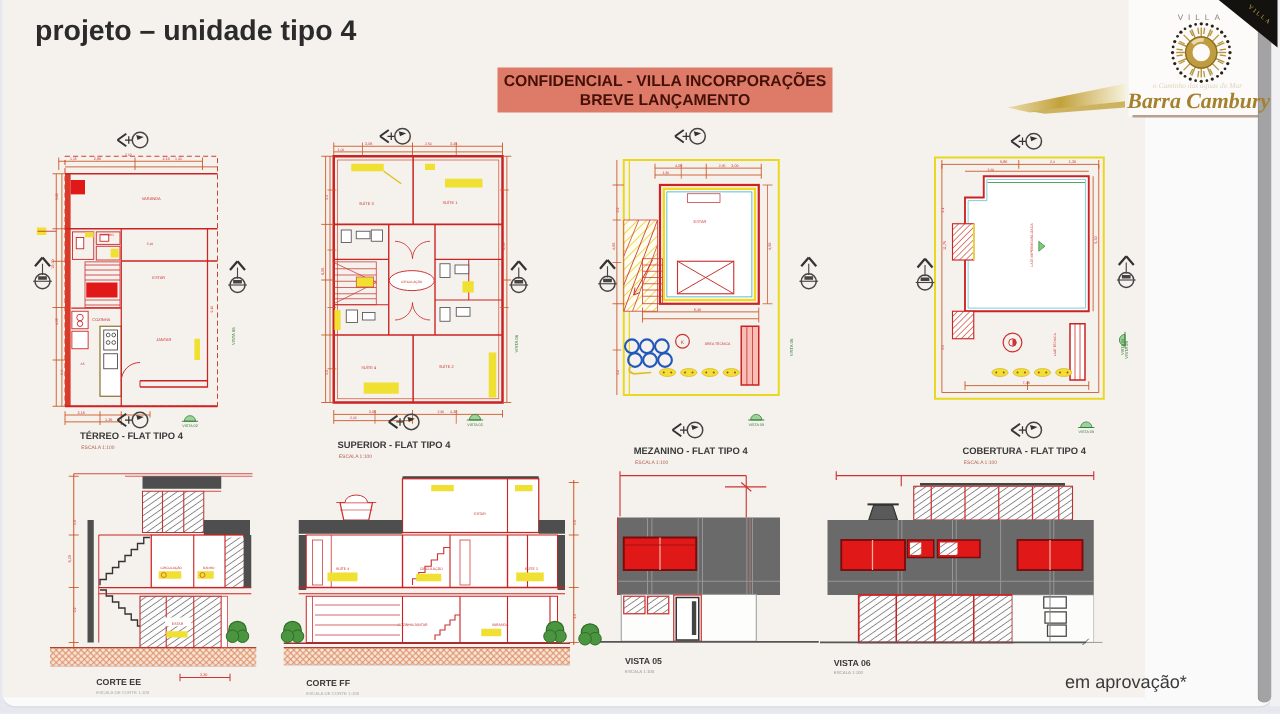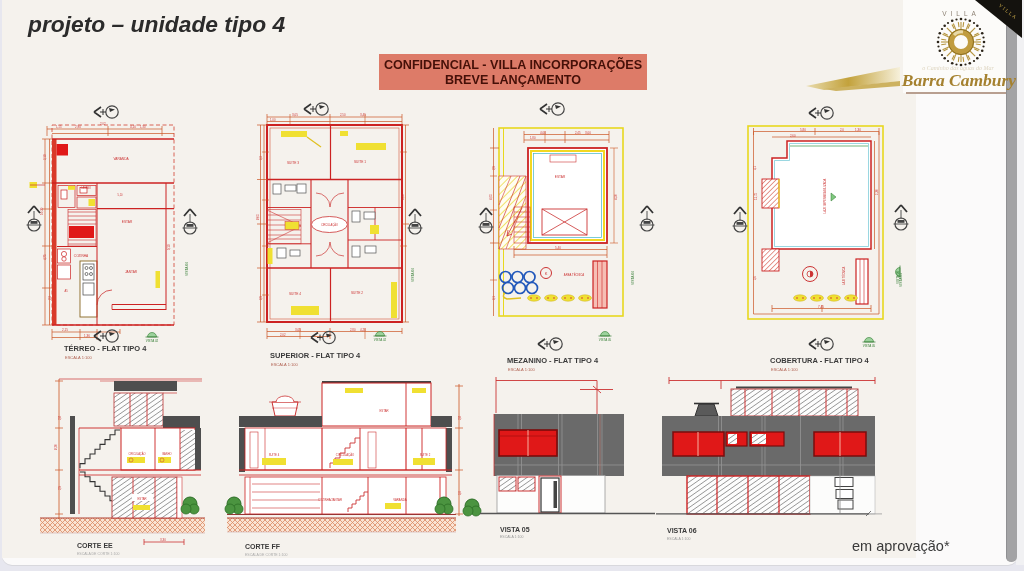--- a/index.html
+++ b/index.html
@@ -3,22 +3,22 @@
 <meta charset="utf-8">
 <style>
   html,body{margin:0;padding:0;}
   body{width:1024px;height:571px;background:#e7e7ef;overflow:hidden;font-family:"Liberation Sans",sans-serif;position:relative;}
   #card{position:absolute;left:2px;top:0;width:1016px;height:565px;background:#fbfafa;border-radius:0 0 10px 10px;box-shadow:0 1px 0 #d8d8dd;}
   #sheet{position:absolute;left:2px;top:0;width:914px;height:558px;background:#f5f2ed;}
   #logopanel{position:absolute;left:903px;top:0;width:109px;height:93px;background:#fcfbf9;}
   #logoline{position:absolute;left:906px;top:92px;width:106px;height:2px;background:#b89f90;}
   #sbtrack{position:absolute;left:1016px;top:0;width:8px;height:565px;background:#f1f1f3;}
   #sbthumb{position:absolute;left:1006px;top:0px;width:10px;height:562px;background:#a3a3a5;border-left:1px solid #8f8f92;border-radius:0 0 5px 5px;}
-  #title{position:absolute;left:28px;top:11px;font-size:22.8px;font-weight:bold;font-style:italic;color:#2b2b2b;letter-spacing:0px;}
-  #banner{position:absolute;left:379px;top:54px;width:268px;height:36px;background:#dd7b68;color:#451008;font-weight:bold;font-size:12.6px;text-align:center;line-height:15px;padding-top:4px;box-sizing:border-box;}
+  #title{position:absolute;left:28px;top:11px;font-size:22.8px;font-weight:bold;color:#2b2b2b;letter-spacing:0px;}
+  #banner{position:absolute;left:398px;top:54px;width:268px;height:36px;background:#dd7b68;color:#451008;font-weight:bold;font-size:12.6px;text-align:center;line-height:15px;padding-top:4px;box-sizing:border-box;}
   #aprov{position:absolute;left:852px;top:538px;font-size:14.5px;color:#3a3a3a;}
   svg{position:absolute;left:0;top:0;}
 </style>
 </head>
 <body>
 <div id="card"></div>
 <div id="sheet"></div>
 <div id="logopanel"></div>
 <div id="logoline"></div>
 <div id="sbtrack"></div>

